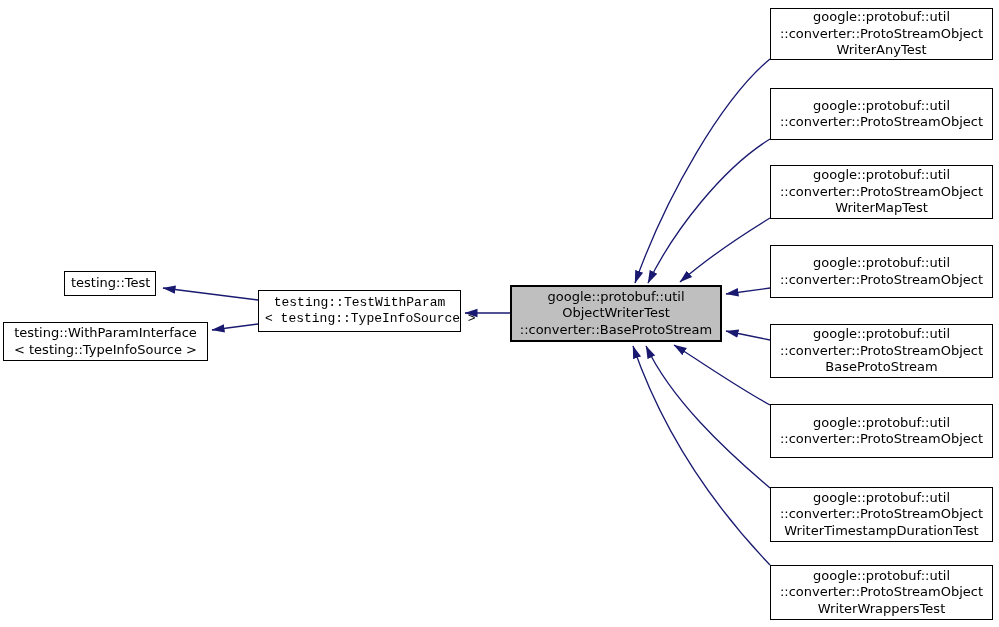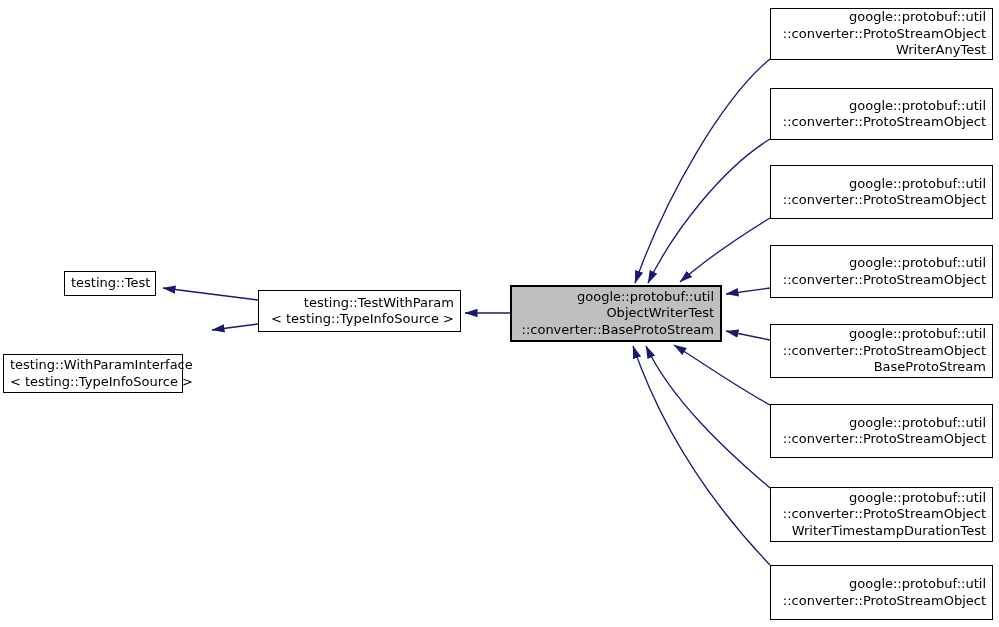--- a/index.html
+++ b/index.html
@@ -36,21 +36,21 @@
     font-size: 13px;
     line-height: 16.5px;
     display: flex;
     flex-direction: column;
     justify-content: center;
     padding: 1px 6px;
   }
   .node .ln {
     display: block;
     white-space: nowrap;
-    text-align: right;
+    text-align: center;
   }
   .node .ln.center {
   }
   .node.highlight {
     background: #bfbfbf;
     border-width: 2px;
   }
 </style>
 </head>
 <body>
@@ -75,26 +75,26 @@
     <path class="edge" d="M 770,340 C 755,337 740,334 726,331" marker-end="url(#arrow)"></path>
     <path class="edge" d="M 770,405 C 734,385 703,363 674,345" marker-end="url(#arrow)"></path>
     <path class="edge" d="M 770,488 C 724,449 671,399 646,346" marker-end="url(#arrow)"></path>
     <path class="edge" d="M 770,565 C 707,499 660,424 633,346" marker-end="url(#arrow)"></path>
   </svg>
 
   <div class="node" style="left:64px; top:271px; width:92px; height:25px;">
     <span class="ln center">testing::Test</span>
   </div>
 
-  <div class="node" style="left:3px; top:322px; width:180px; height:39px;margin-top:32px;">
+  <div class="node" style="left:3px; top:322px; width:205px; height:39px;">
     <span class="ln">testing::WithParamInterface</span>
     <span class="ln center">&lt; testing::TypeInfoSource &gt;</span>
   </div>
 
-  <div class="node" style="left:258px; top:290px; width:203px; height:42px;">
+  <div class="node" style="left:258px; top:290px; width:203px; height:42px;font-family:Liberation Mono, monospace;">
     <span class="ln">testing::TestWithParam</span>
     <span class="ln center">&lt; testing::TypeInfoSource &gt;</span>
   </div>
 
   <div class="node highlight" style="left:510px; top:285px; width:212px; height:57px;">
     <span class="ln">google::protobuf::util</span>
     <span class="ln center">ObjectWriterTest</span>
     <span class="ln">::converter::BaseProtoStream</span>
   </div>
 
@@ -105,20 +105,21 @@
   </div>
 
   <div class="node" style="left:770px; top:88px; width:223px; height:52px;">
     <span class="ln">google::protobuf::util</span>
     <span class="ln">::converter::ProtoStreamObject</span>
   </div>
 
   <div class="node" style="left:770px; top:165px; width:223px; height:54px;">
     <span class="ln">google::protobuf::util</span>
     <span class="ln">::converter::ProtoStreamObject</span>
+    <span class="ln center">WriterMapTest</span>
   </div>
 
   <div class="node" style="left:770px; top:245px; width:223px; height:53px;">
     <span class="ln">google::protobuf::util</span>
     <span class="ln">::converter::ProtoStreamObject</span>
   </div>
 
   <div class="node" style="left:770px; top:324px; width:223px; height:54px;">
     <span class="ln">google::protobuf::util</span>
     <span class="ln">::converter::ProtoStreamObject</span>
@@ -132,15 +133,16 @@
 
   <div class="node" style="left:770px; top:487px; width:223px; height:55px;">
     <span class="ln">google::protobuf::util</span>
     <span class="ln">::converter::ProtoStreamObject</span>
     <span class="ln center">WriterTimestampDurationTest</span>
   </div>
 
   <div class="node" style="left:770px; top:565px; width:223px; height:55px;">
     <span class="ln">google::protobuf::util</span>
     <span class="ln">::converter::ProtoStreamObject</span>
+    <span class="ln center">WriterWrappersTest</span>
   </div>
 
 </div>
 
 </body></html>

